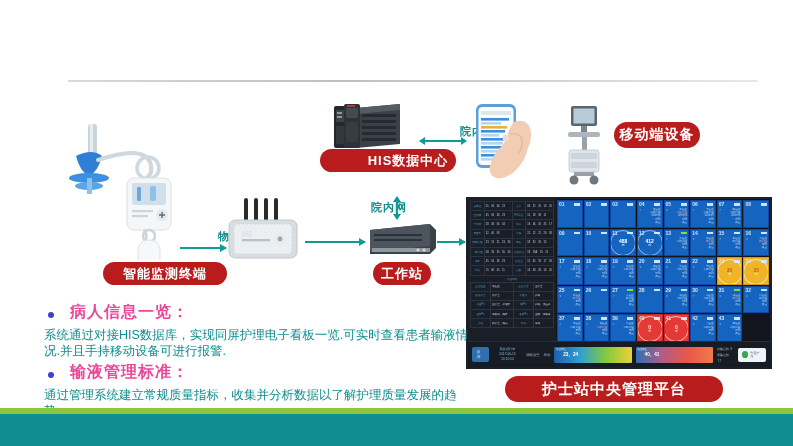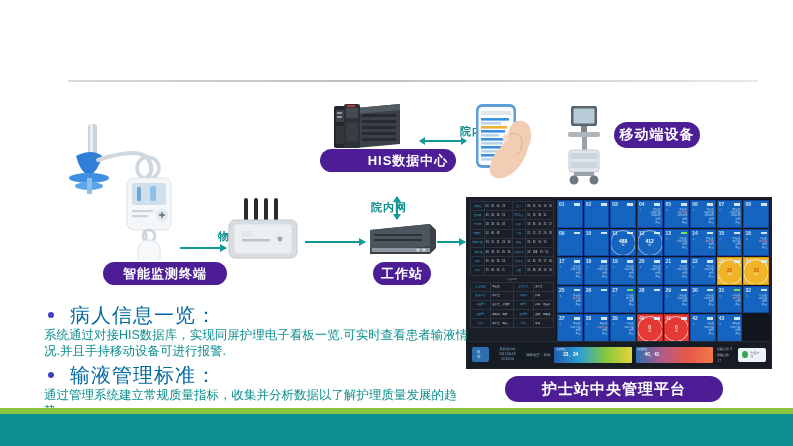--- a/index.html
+++ b/index.html
@@ -16,21 +16,21 @@
     font-size:38px;font-weight:bold;color:#0e8e8e;
     letter-spacing:2px;white-space:nowrap;
   }
   .title-rule{
     position:absolute;left:68px;top:80px;width:690px;height:2px;
     background:linear-gradient(to right,#d9d9d9,#bfbfbf 40%,#e8e8e8);
   }
 
   
   .chip{
-    position:absolute;background:#4c1d95;color:#fff;
+    position:absolute;background:#b91c1c;color:#fff;
     font-size:13px;font-weight:bold;letter-spacing:1px;
     display:flex;align-items:center;justify-content:center;
     white-space:nowrap;
     border-radius:13px;
   }
 
   
   .netlabel{
     position:absolute;color:#0e8e8e;font-size:11px;font-weight:bold;
     white-space:nowrap;letter-spacing:1px;padding-left:36px;
@@ -59,21 +59,21 @@
     border-right:4px solid transparent;
   }
   .arrow-v::before{
     content:"";position:absolute;left:-3px;top:-1px;
     border-bottom:6px solid #109a96;border-left:4px solid transparent;
     border-right:4px solid transparent;
   }
 
   
   .bullet-head{
-    position:absolute;color:#0369a1;font-size:20px;font-weight:normal;
+    position:absolute;color:#ec4899;font-size:16px;font-weight:bold;
     white-space:nowrap;letter-spacing:1px;
   }
   .bullet-dot{
     position:absolute;width:6px;height:6px;border-radius:50%;
     background:#4040c8;
   }
   .body-text{
     position:absolute;color:#0e8e8e;font-size:12.5px;line-height:16px;
     width:430px;letter-spacing:0px;
   }

